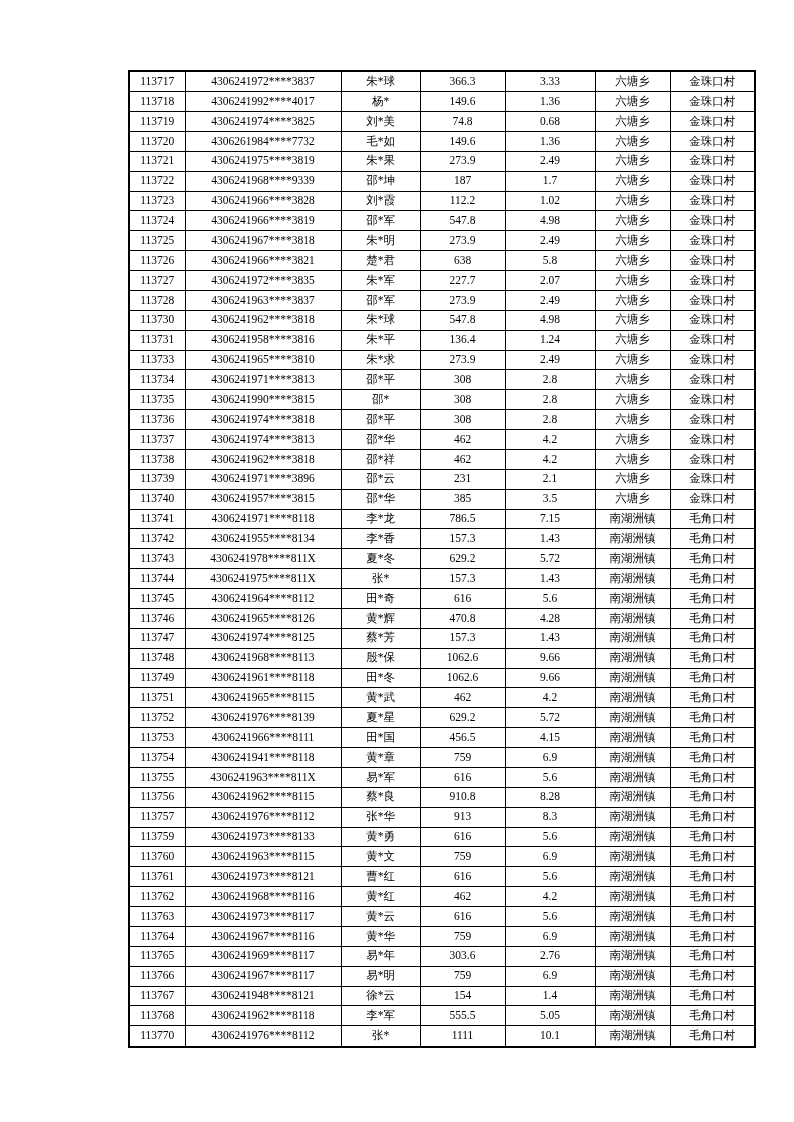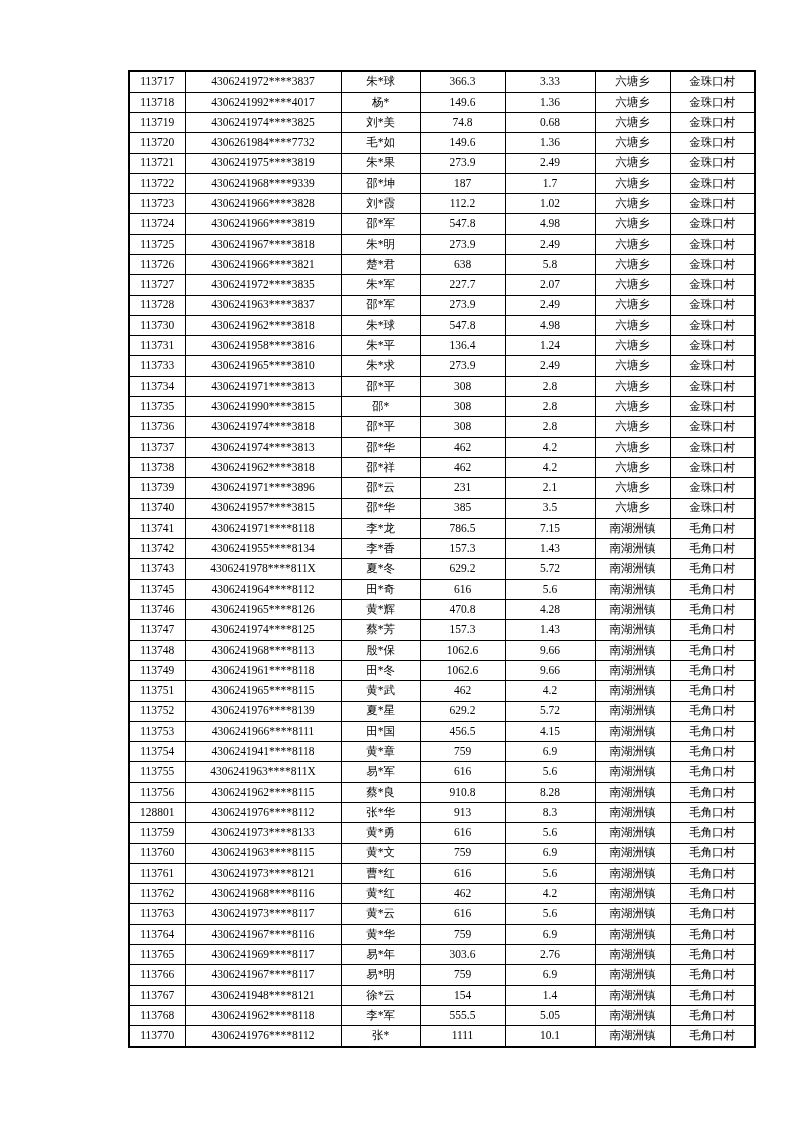--- a/index.html
+++ b/index.html
@@ -282,20 +282,29 @@
         <tr>
           <td>113743</td>
           <td>4306241978****811X</td>
           <td>夏*冬</td>
           <td>629.2</td>
           <td>5.72</td>
           <td>南湖洲镇</td>
           <td>毛角口村</td>
         </tr>
         <tr>
+          <td>113744</td>
+          <td>4306241975****811X</td>
+          <td>张*</td>
+          <td>157.3</td>
+          <td>1.43</td>
+          <td>南湖洲镇</td>
+          <td>毛角口村</td>
+        </tr>
+        <tr>
           <td>113745</td>
           <td>4306241964****8112</td>
           <td>田*奇</td>
           <td>616</td>
           <td>5.6</td>
           <td>南湖洲镇</td>
           <td>毛角口村</td>
         </tr>
         <tr>
           <td>113746</td>
@@ -381,21 +390,21 @@
         <tr>
           <td>113756</td>
           <td>4306241962****8115</td>
           <td>蔡*良</td>
           <td>910.8</td>
           <td>8.28</td>
           <td>南湖洲镇</td>
           <td>毛角口村</td>
         </tr>
         <tr>
-          <td>128801</td>
+          <td>113757</td>
           <td>4306241976****8112</td>
           <td>张*华</td>
           <td>913</td>
           <td>8.3</td>
           <td>南湖洲镇</td>
           <td>毛角口村</td>
         </tr>
         <tr>
           <td>113759</td>
           <td>4306241973****8133</td>

